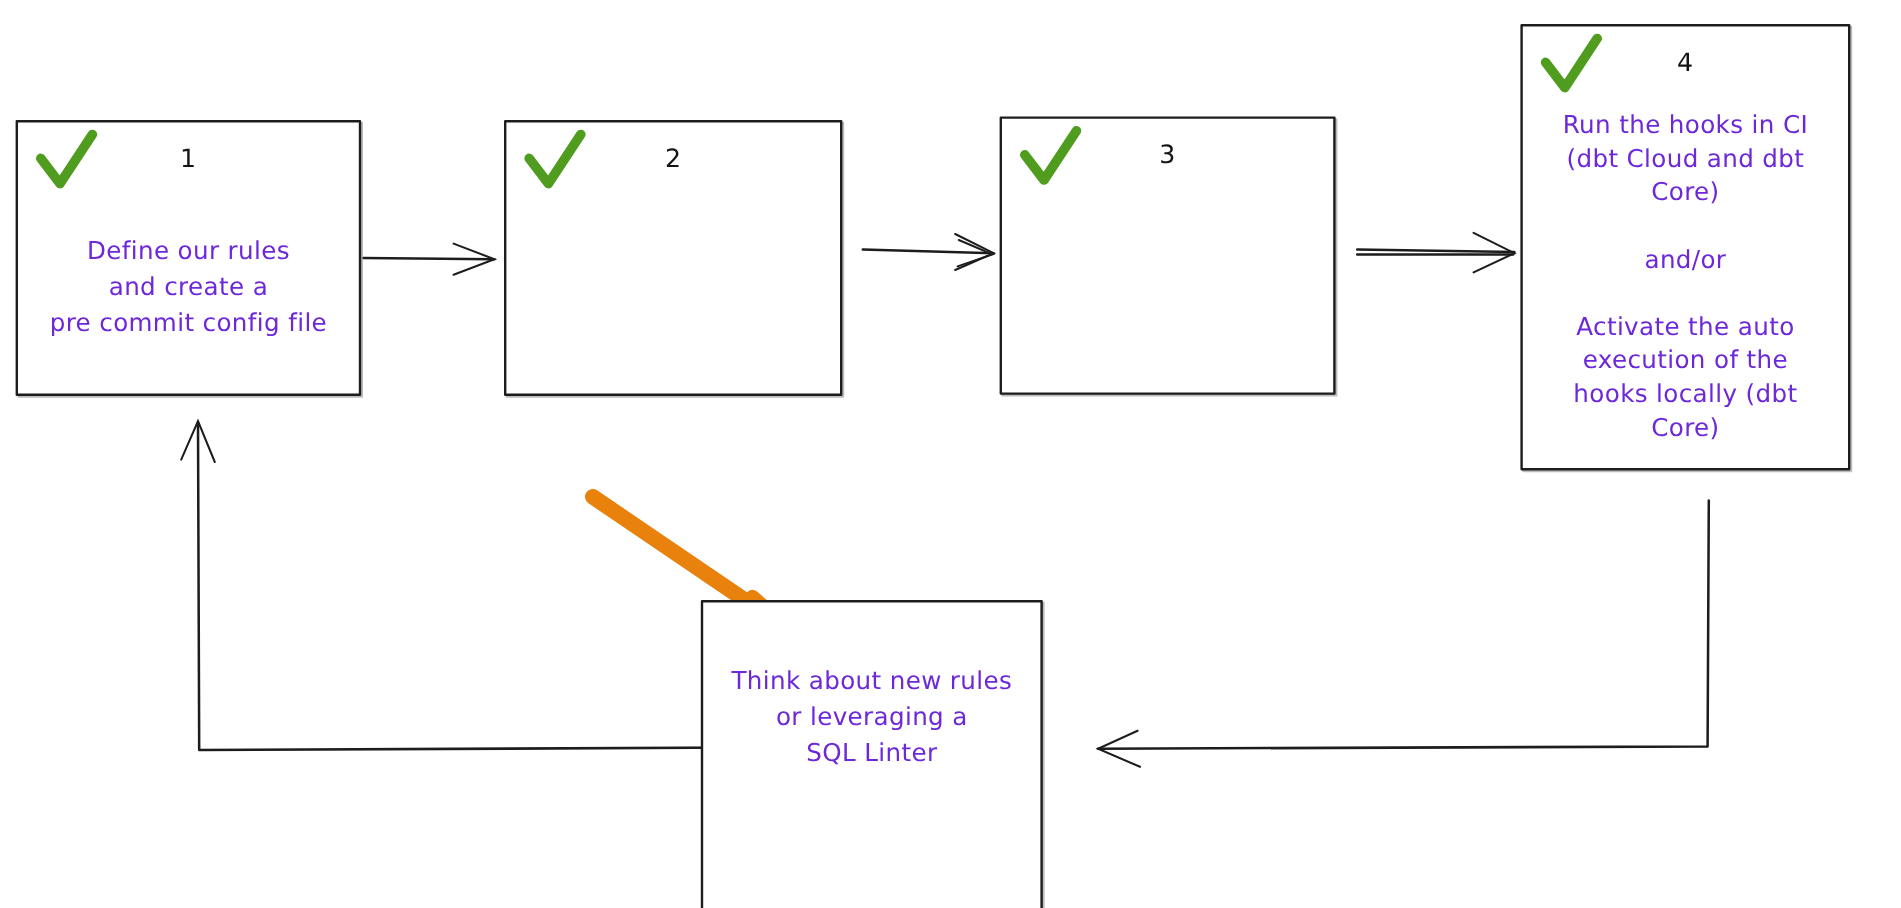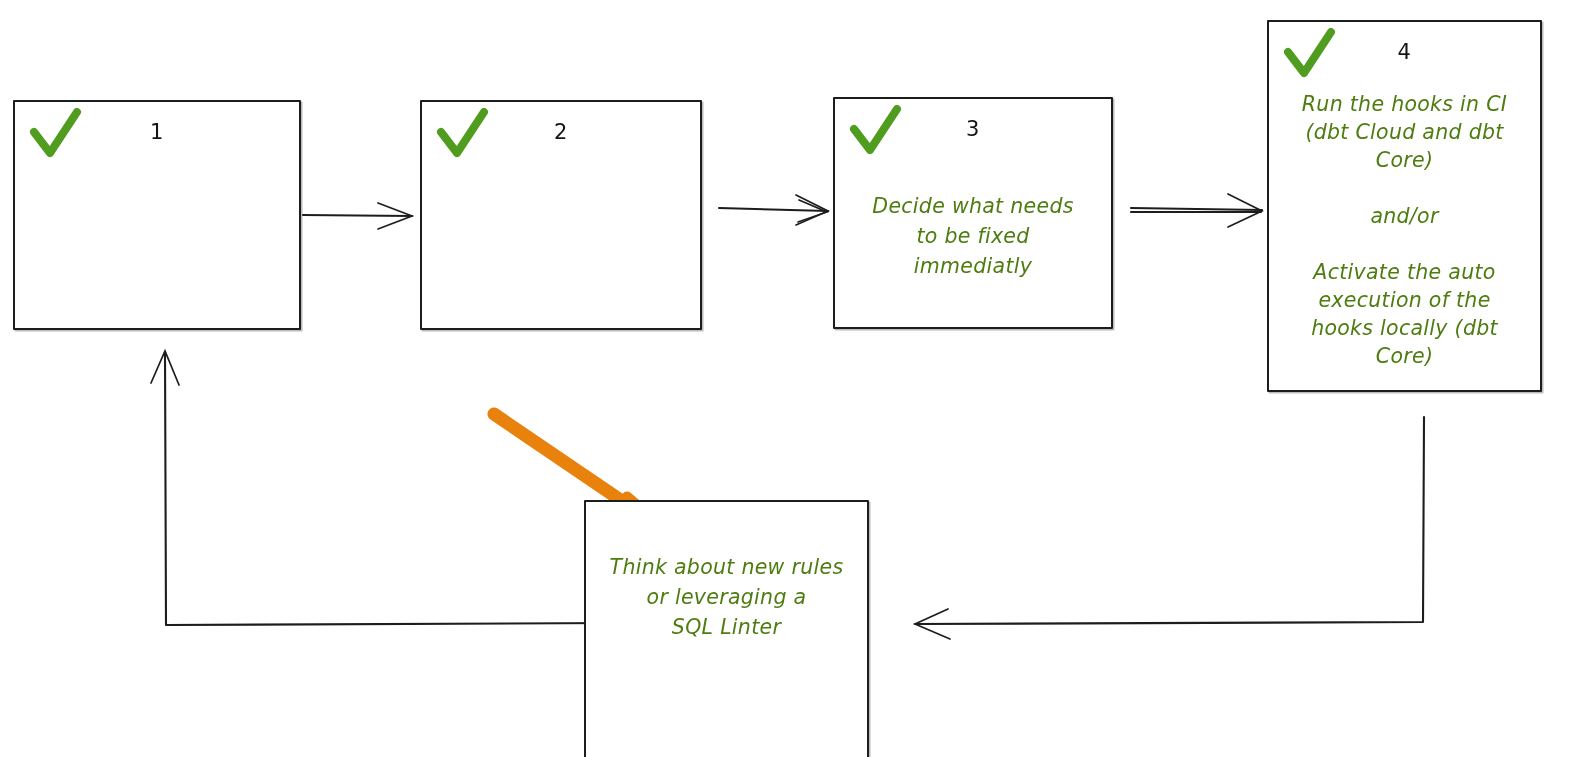--- a/index.html
+++ b/index.html
@@ -52,24 +52,23 @@
     letter-spacing: 0.5px;
   }
   .node-body {
     position: absolute;
     left: 6px;
     right: 6px;
     text-align: center;
     font-family: "DejaVu Sans", sans-serif;
     font-size: 20.5px;
     line-height: 30px;
-    color: #4d7c0f;
+    color: #6d28d9;
     letter-spacing: 0.3px;
     white-space: pre-line;
-    font-style: italic;
   }
   .node-body.spaced {
     line-height: 28px;
   }
   
   #node-1 { left: 13px;   top: 100px; width: 288px; height: 230px; }
   #node-2 { left: 420px;  top: 100px; width: 282px; height: 230px; }
   #node-3 { left: 833px;  top: 97px;  width: 280px; height: 232px; }
   #node-4 { left: 1267px; top: 20px;  width: 275px; height: 372px; }
   #node-5 { left: 584px;  top: 500px; width: 285px; height: 274px; }
@@ -125,37 +124,37 @@
       <path d="M 627 497 L 674 537" stroke="#e8820c" stroke-width="11" stroke-linecap="round" fill="none"></path>
       <path d="M 628 528 L 674 537" stroke="#e8820c" stroke-width="11" stroke-linecap="round" fill="none"></path>
     </g>
   </svg>
 
   <div class="node" id="node-1">
     <svg class="node-check" viewBox="0 0 54 54">
       <path d="M 5 24 L 21 45 L 48 4" stroke="#4f9c1f" stroke-width="8" fill="none" stroke-linecap="round" stroke-linejoin="round"></path>
     </svg>
     <div class="node-num">1</div>
+    <div class="node-body">Define our rules
+and create a
+pre commit config file</div>
   </div>
 
   <div class="node" id="node-2">
     <svg class="node-check" viewBox="0 0 54 54">
       <path d="M 5 24 L 21 45 L 48 4" stroke="#4f9c1f" stroke-width="8" fill="none" stroke-linecap="round" stroke-linejoin="round"></path>
     </svg>
     <div class="node-num">2</div>
   </div>
 
   <div class="node" id="node-3">
     <svg class="node-check" viewBox="0 0 54 54">
       <path d="M 5 24 L 21 45 L 48 4" stroke="#4f9c1f" stroke-width="8" fill="none" stroke-linecap="round" stroke-linejoin="round"></path>
     </svg>
     <div class="node-num">3</div>
-    <div class="node-body">Decide what needs
-to be fixed
-immediatly</div>
   </div>
 
   <div class="node" id="node-4">
     <svg class="node-check" viewBox="0 0 54 54">
       <path d="M 5 24 L 21 45 L 48 4" stroke="#4f9c1f" stroke-width="8" fill="none" stroke-linecap="round" stroke-linejoin="round"></path>
     </svg>
     <div class="node-num">4</div>
     <div class="node-body spaced">Run the hooks in CI
 (dbt Cloud and dbt
 Core)

